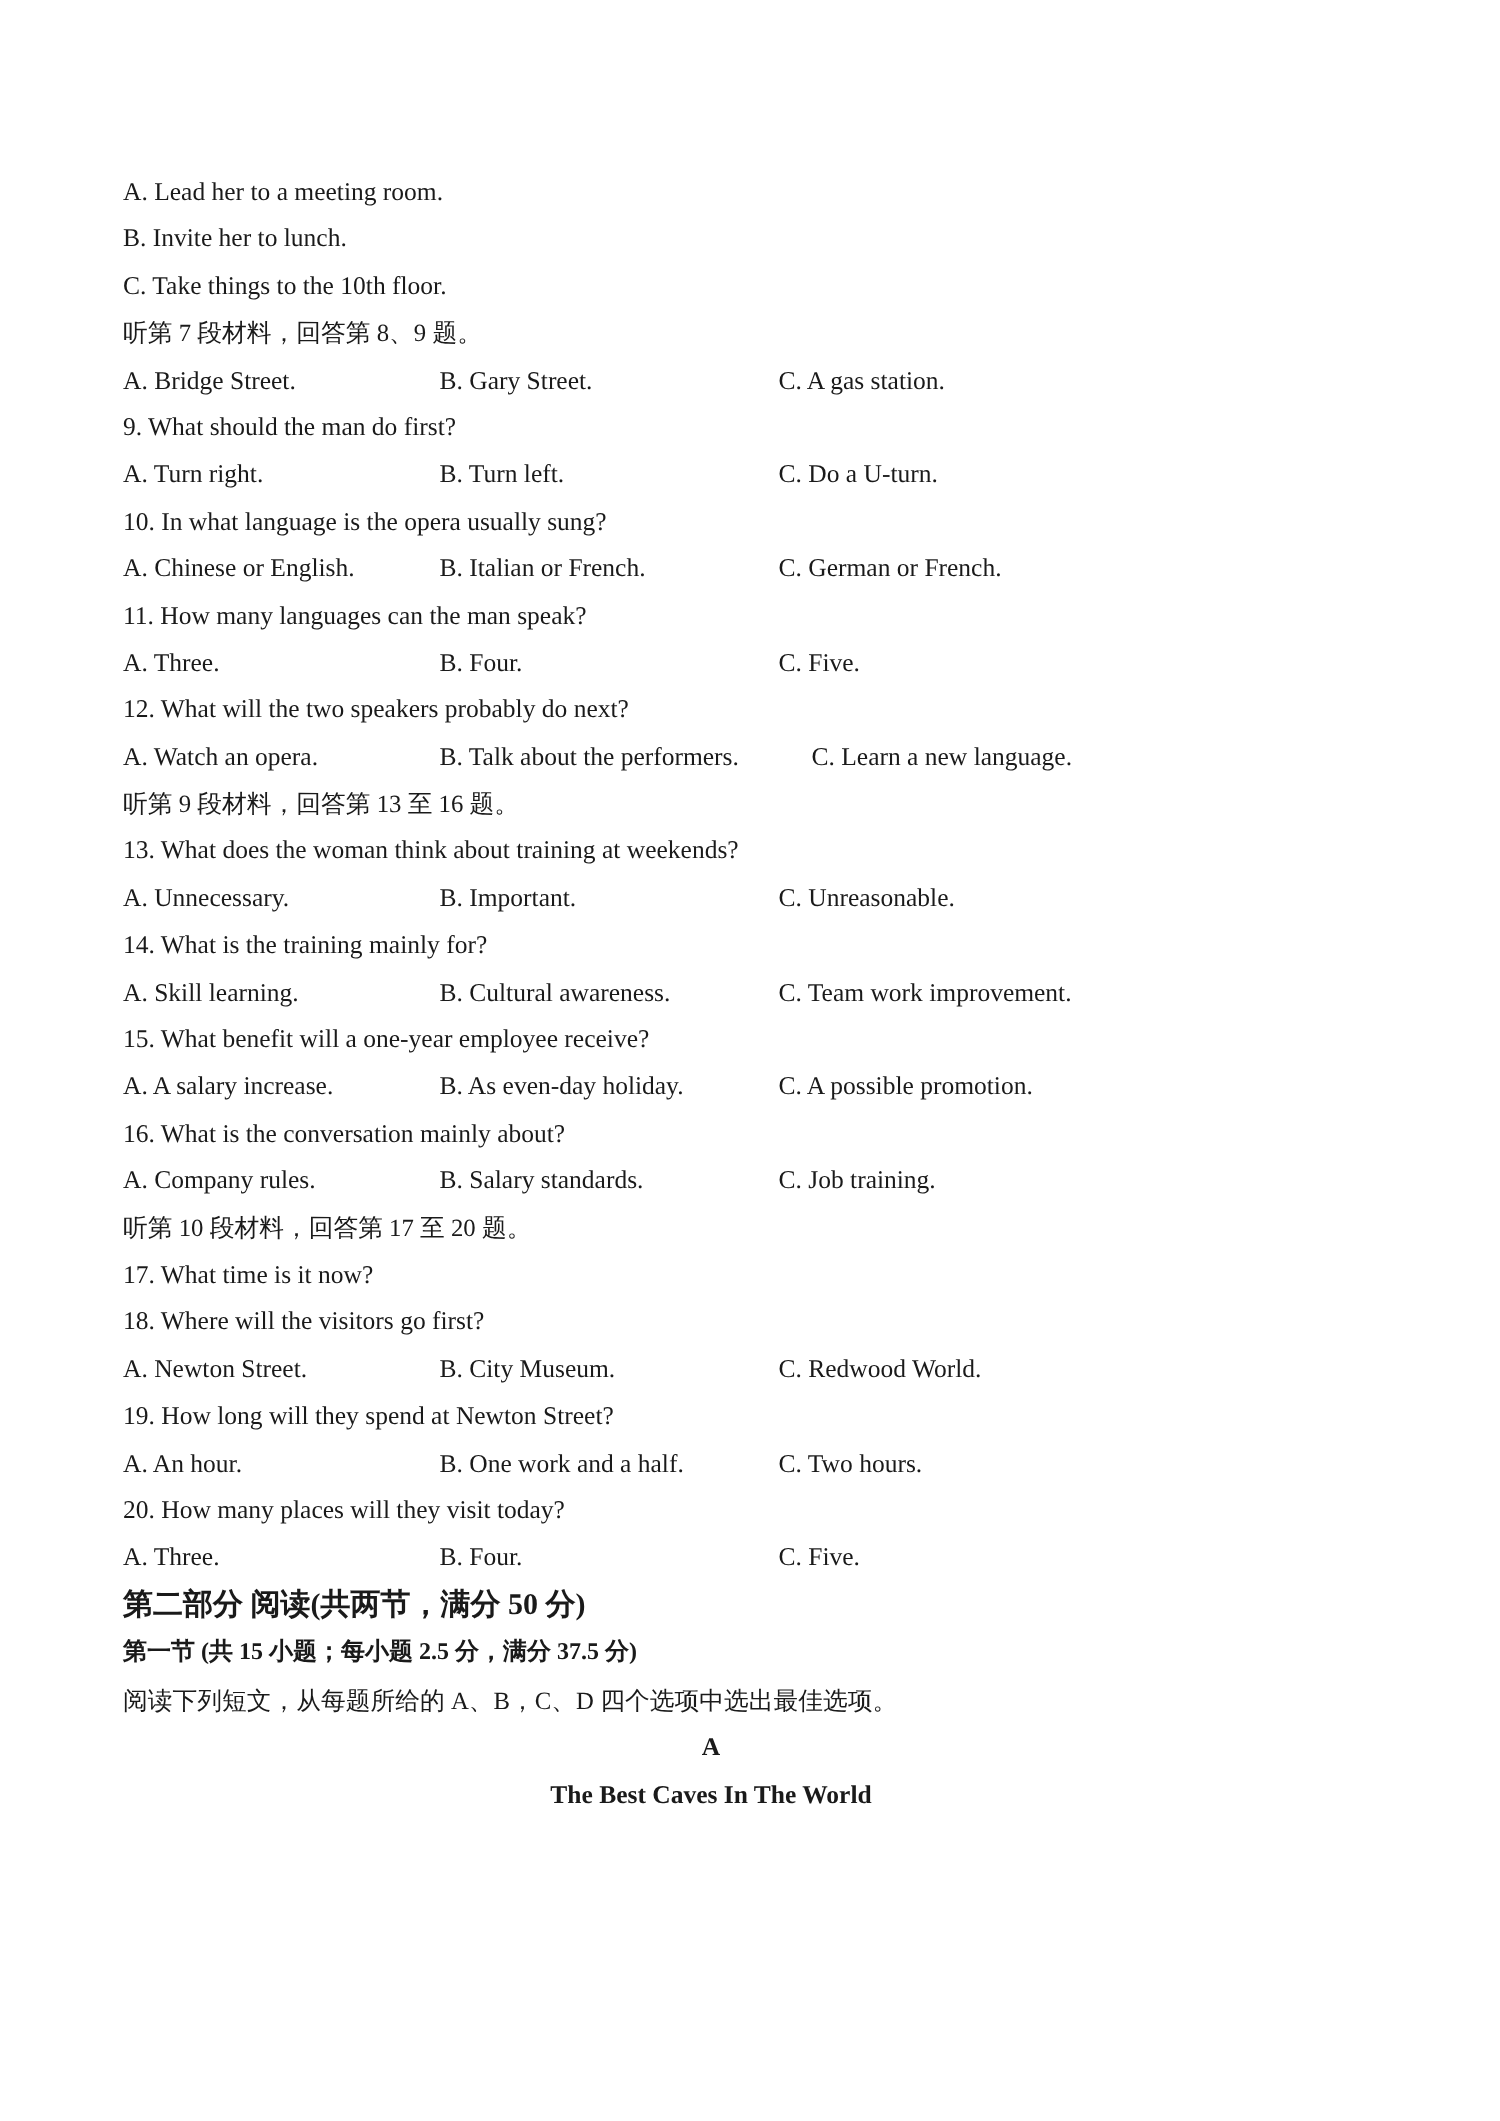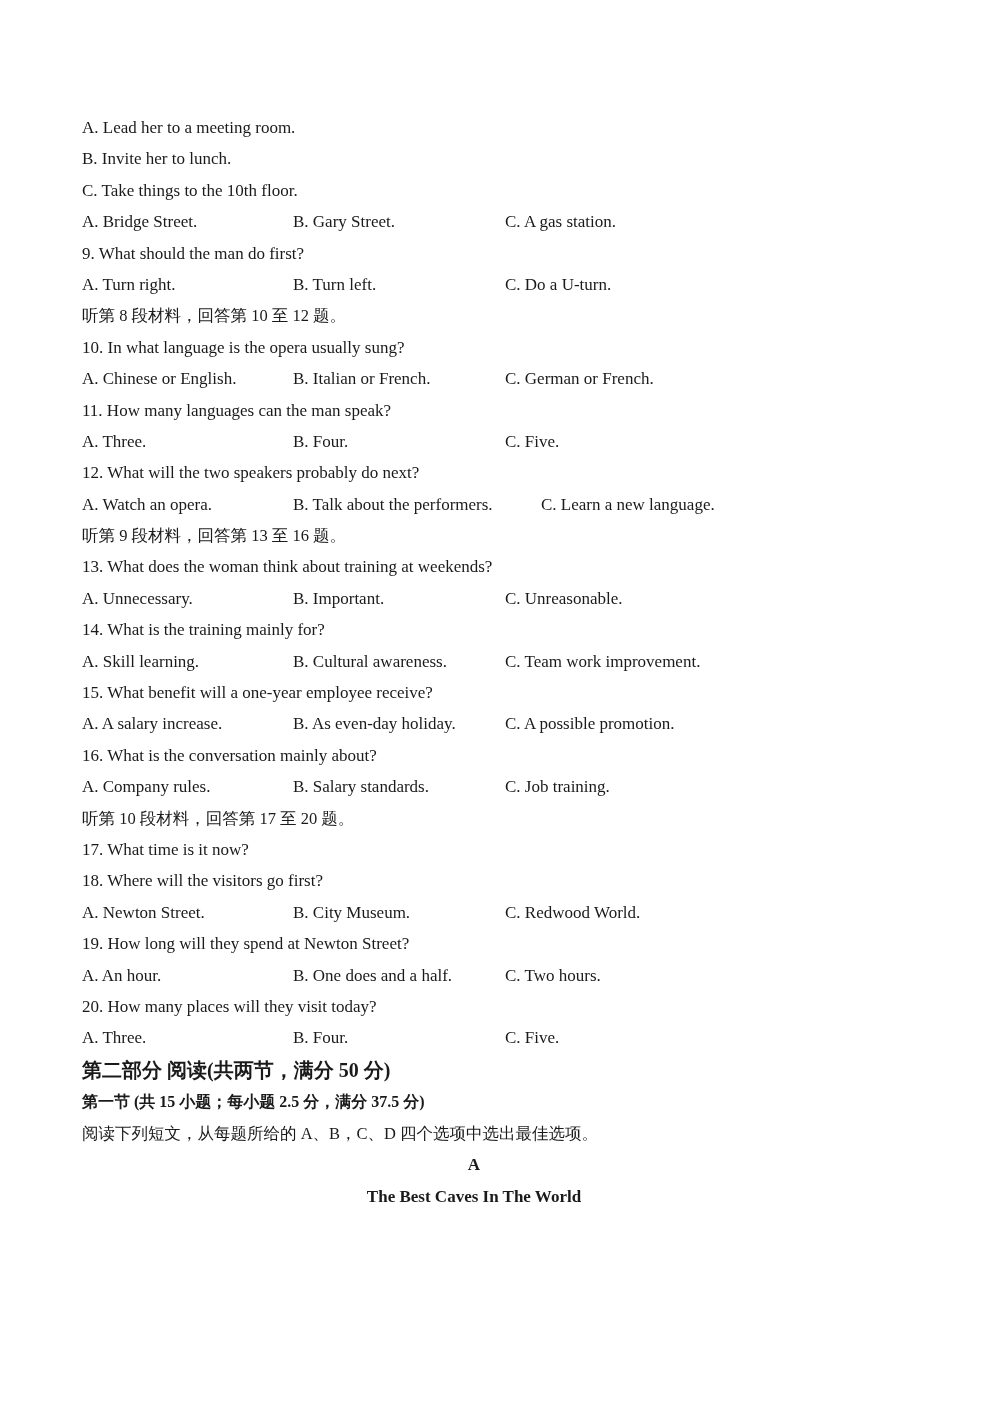--- a/index.html
+++ b/index.html
@@ -30,21 +30,21 @@
   .line.options {
     position: relative;
   }
   .opt {
     position: absolute;
     top: 0;
     white-space: nowrap;
   }
   .col-a { left: 0; }
   .col-b { left: 211px; }
-  .col-c { left: 423px; }
+  .col-c { left: 437px; }
   .options.wide .col-c { left: 459px; }
   .line.section {
     font-size: 20px;
     font-weight: bold;
     height: 32px;
     line-height: 32px;
   }
   .line.subsection {
     font-size: 16px;
     font-weight: bold;
@@ -60,32 +60,32 @@
   }
 </style>
 </head>
 <body>
 
 <main class="page">
   <div>
       <p class="line text">A. Lead her to a meeting room.</p>
       <p class="line text">B. Invite her to lunch.</p>
       <p class="line text">C. Take things to the 10th floor.</p>
+      <p class="line text-cn">听第 7 段材料，回答第 8、9 题。</p>
       <div class="line options">
         <span class="opt col-a">A. Bridge Street.</span>
         <span class="opt col-b">B. Gary Street.</span>
         <span class="opt col-c">C. A gas station.</span>
       </div>
       <p class="line text">9. What should the man do first?</p>
       <div class="line options">
         <span class="opt col-a">A. Turn right.</span>
         <span class="opt col-b">B. Turn left.</span>
         <span class="opt col-c">C. Do a U-turn.</span>
       </div>
-      <p class="line text-cn">听第 8 段材料，回答第 10 至 12 题。</p>
       <p class="line text">10. In what language is the opera usually sung?</p>
       <div class="line options">
         <span class="opt col-a">A. Chinese or English.</span>
         <span class="opt col-b">B. Italian or French.</span>
         <span class="opt col-c">C. German or French.</span>
       </div>
       <p class="line text">11. How many languages can the man speak?</p>
       <div class="line options">
         <span class="opt col-a">A. Three.</span>
         <span class="opt col-b">B. Four.</span>
@@ -126,21 +126,21 @@
       <p class="line text">17. What time is it now?</p>
       <p class="line text">18. Where will the visitors go first?</p>
       <div class="line options">
         <span class="opt col-a">A. Newton Street.</span>
         <span class="opt col-b">B. City Museum.</span>
         <span class="opt col-c">C. Redwood World.</span>
       </div>
       <p class="line text">19. How long will they spend at Newton Street?</p>
       <div class="line options">
         <span class="opt col-a">A. An hour.</span>
-        <span class="opt col-b">B. One does and a half.</span>
+        <span class="opt col-b">B. One work and a half.</span>
         <span class="opt col-c">C. Two hours.</span>
       </div>
       <p class="line text">20. How many places will they visit today?</p>
       <div class="line options">
         <span class="opt col-a">A. Three.</span>
         <span class="opt col-b">B. Four.</span>
         <span class="opt col-c">C. Five.</span>
       </div>
       <p class="line section">第二部分 阅读(共两节，满分 50 分)</p>
       <p class="line subsection">第一节 (共 15 小题；每小题 2.5 分，满分 37.5 分)</p>

